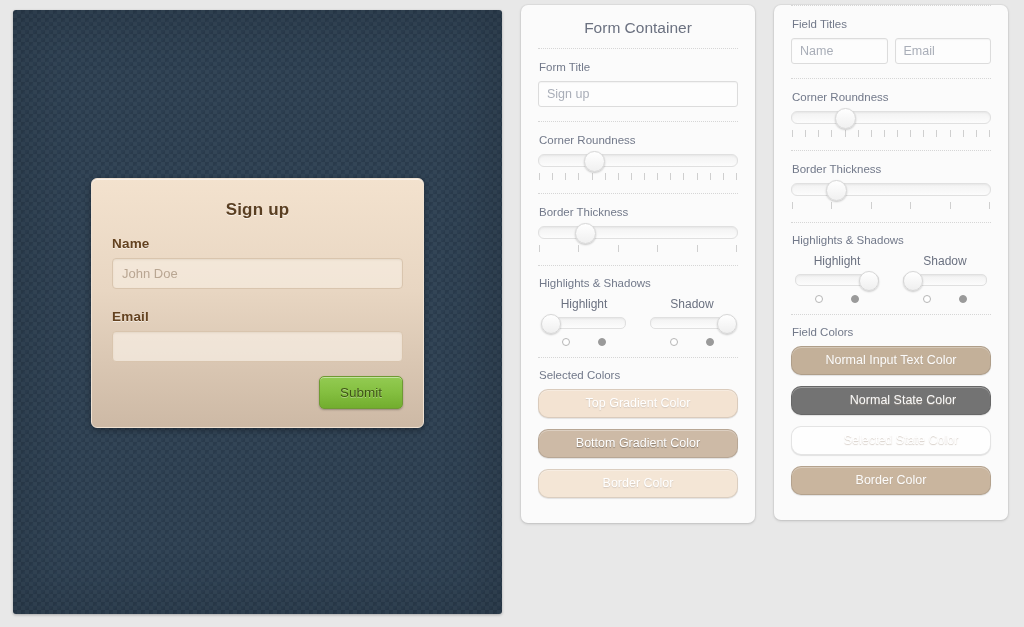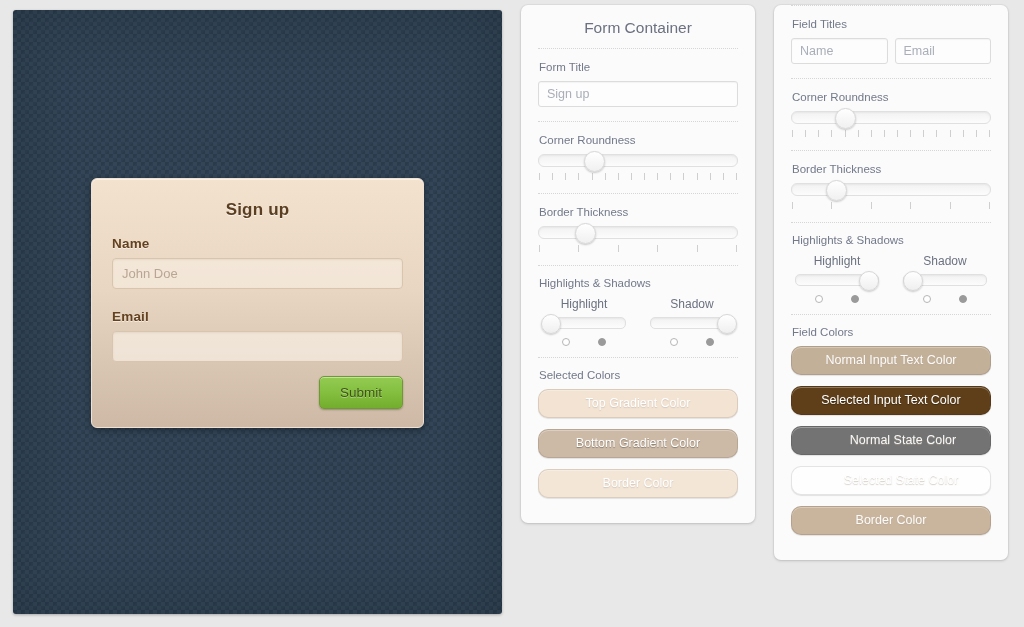--- a/index.html
+++ b/index.html
@@ -441,20 +441,19 @@
           <span class="radio on"></span>
         </div>
       </div>
     </div>
 
     <div class="hr" style="margin:11px 0 11px 0;"></div>
 
     <div class="section-label">Field Colors</div>
     <div>
         <div class="swatch pale-text" style="background: rgb(195, 176, 153);">Normal Input Text Color</div>
-        <div class="swatch light-text" style="background: rgb(95, 63, 26);">Selected Input Text Color</div>
         <div class="swatch pale-text" style="background: #737373; padding-left: 24px;">Normal State Color</div>
         <div class="swatch ghost-text" style="background: rgb(254, 254, 254); padding-left: 20px;">Selected State Color</div>
         <div class="swatch pale-text" style="background: rgb(201, 181, 158);">Border Color</div>
       </div>
   </div>
 
 </div>
 
 </body></html>

